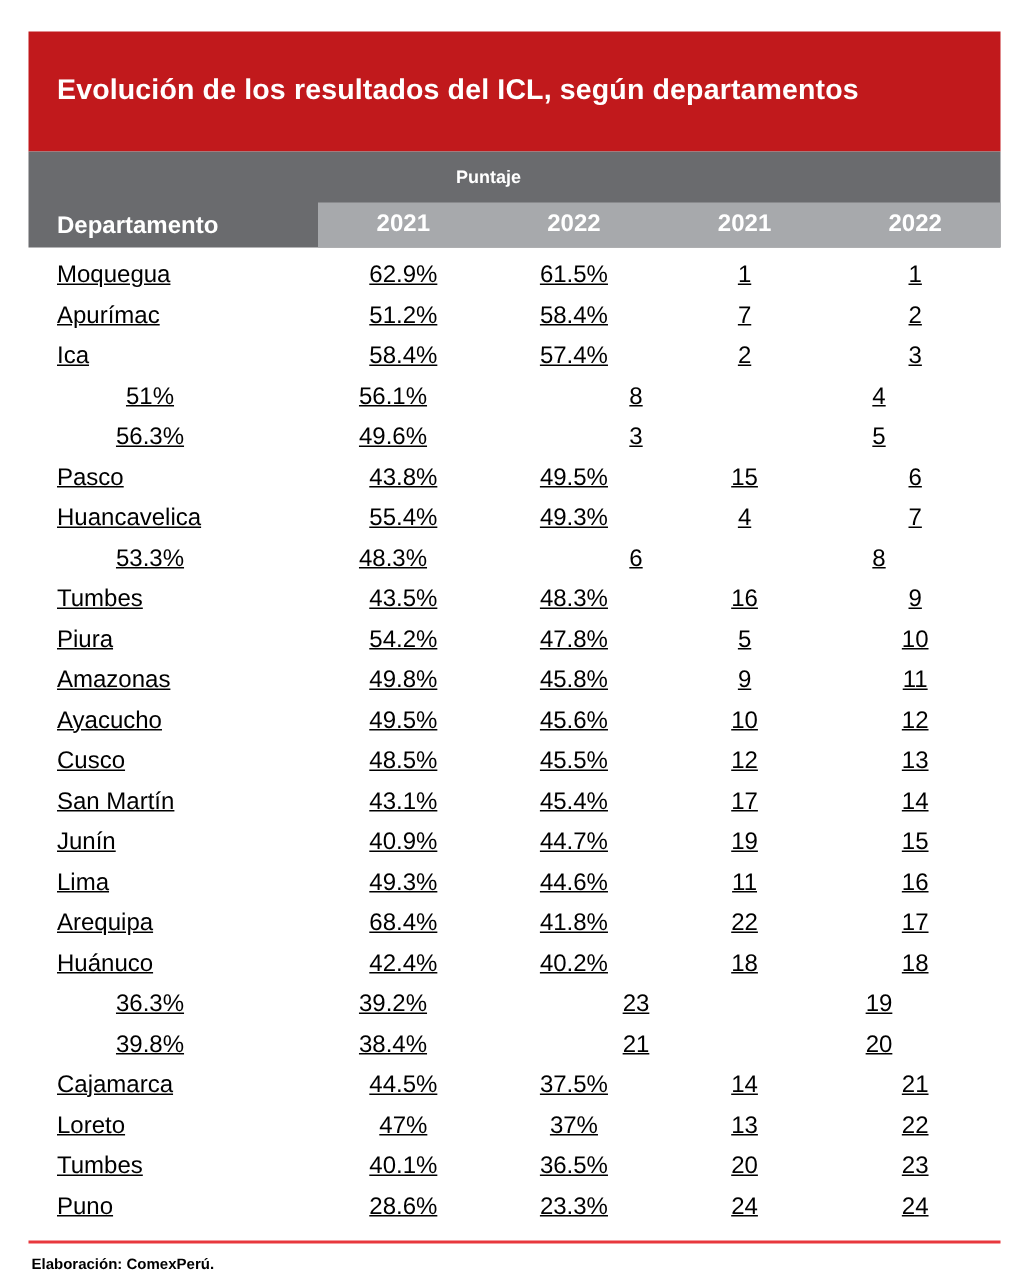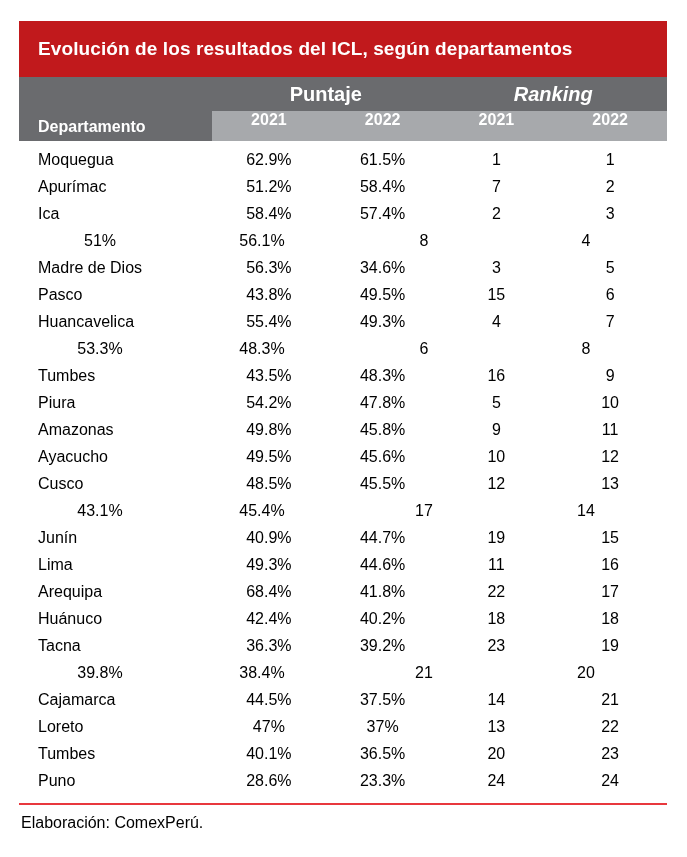--- a/index.html
+++ b/index.html
@@ -4,60 +4,59 @@
 <style>
   html, body { margin: 0; padding: 0; background: #ffffff; }
   body {
     width: 687px; height: 857px; position: relative; overflow: hidden;
     font-family: "Liberation Sans", sans-serif;
     --red: #C1191C; --dark: #6A6B6E; --light: #A7A9AC; --rule: #E8383D;
   }
   .card { position: absolute; left: 19px; top: 21px; width: 648px; }
 
   .title-band {
-    height: 56px; background: var(--red); color: #ffffff;
+    height: 80px; background: var(--red); color: #ffffff;
     display: flex; align-items: center; padding-left: 19px; box-sizing: border-box;
     font-size: 19px; font-weight: bold; letter-spacing: 0.1px;
   }
 
   .thead { display: flex; height: 64px; background: var(--dark); color: #ffffff; font-weight: bold; }
   .th-dept {
     width: 193px; box-sizing: border-box; padding-left: 19px;
     display: flex; align-items: center; font-size: 16px; margin-top: 36px;
   }
   .th-right { flex: 1; display: flex; flex-direction: column; }
   .th-groups { height: 34px; display: flex; align-items: center; }
-  .th-group { width: 50%; text-align: center; font-size: 20px; }
+  .th-group { width: 50%; text-align: center; font-size: 12px; }
   .th-group.italic { font-style: italic; }
-  .th-years { height: 30px; background: var(--light); display: flex; align-items: flex-start; }
+  .th-years { height: 30px; background: var(--light); display: flex; align-items: center; }
   .th-years .th-year { flex: 1; text-align: center; font-size: 16px; }
 
   .tbody { padding-top: 5px; }
-  .tr { display: flex; height: 27px; align-items: center; font-size: 16px; color: #000000; }
+  .tr { display: flex; height: 27px; align-items: center; font-size: 16px; color: #000000; text-decoration: underline; }
   .td-dept { width: 193px; box-sizing: border-box; padding-left: 19px; white-space: nowrap; }
   .td-num { flex: 1; text-align: center; }
 
   .rule { height: 2px; background: var(--rule); margin-top: 9px; }
-  .source { margin-top: 9px; padding-left: 2px; font-size: 16px; color: #000000; }
+  .source { margin-top: 9px; padding-left: 2px; font-size: 10px; color: #000000; font-weight: bold; }
 </style>
 </head>
 <body style="--red: #C1191C; --dark: #6A6B6E; --light: #A7A9AC; --rule: #E8383D;">
 
 <div class="card">
 
   <div class="title-band">
     <span>Evolución de los resultados del ICL, según departamentos</span>
   </div>
 
   <div class="thead">
     <div class="th-dept">Departamento</div>
     <div class="th-right">
       <div class="th-groups">
         <div class="th-group">Puntaje</div>
-        <div class="th-group italic">Ranking</div>
       </div>
       <div class="th-years">
         <div class="th-year">2021</div>
         <div class="th-year">2022</div>
         <div class="th-year">2021</div>
         <div class="th-year">2022</div>
       </div>
     </div>
   </div>
 
@@ -83,23 +82,22 @@
         <div class="td-num">2</div>
         <div class="td-num">3</div>
       </div>
       <div class="tr">
         <div class="td-num">51%</div>
         <div class="td-num">56.1%</div>
         <div class="td-num">8</div>
         <div class="td-num">4</div>
       </div>
       <div class="tr">
-        <div class="td-dept">Madre de Dios</div>
         <div class="td-num">56.3%</div>
-        <div class="td-num">34.6%</div>
+        <div class="td-num">49.6%</div>
         <div class="td-num">3</div>
         <div class="td-num">5</div>
       </div>
       <div class="tr">
         <div class="td-dept">Pasco</div>
         <div class="td-num">43.8%</div>
         <div class="td-num">49.5%</div>
         <div class="td-num">15</div>
         <div class="td-num">6</div>
       </div>
@@ -145,20 +143,21 @@
         <div class="td-num">12</div>
       </div>
       <div class="tr">
         <div class="td-dept">Cusco</div>
         <div class="td-num">48.5%</div>
         <div class="td-num">45.5%</div>
         <div class="td-num">12</div>
         <div class="td-num">13</div>
       </div>
       <div class="tr">
+        <div class="td-dept">San Martín</div>
         <div class="td-num">43.1%</div>
         <div class="td-num">45.4%</div>
         <div class="td-num">17</div>
         <div class="td-num">14</div>
       </div>
       <div class="tr">
         <div class="td-dept">Junín</div>
         <div class="td-num">40.9%</div>
         <div class="td-num">44.7%</div>
         <div class="td-num">19</div>
@@ -179,21 +178,20 @@
         <div class="td-num">17</div>
       </div>
       <div class="tr">
         <div class="td-dept">Huánuco</div>
         <div class="td-num">42.4%</div>
         <div class="td-num">40.2%</div>
         <div class="td-num">18</div>
         <div class="td-num">18</div>
       </div>
       <div class="tr">
-        <div class="td-dept">Tacna</div>
         <div class="td-num">36.3%</div>
         <div class="td-num">39.2%</div>
         <div class="td-num">23</div>
         <div class="td-num">19</div>
       </div>
       <div class="tr">
         <div class="td-num">39.8%</div>
         <div class="td-num">38.4%</div>
         <div class="td-num">21</div>
         <div class="td-num">20</div>

